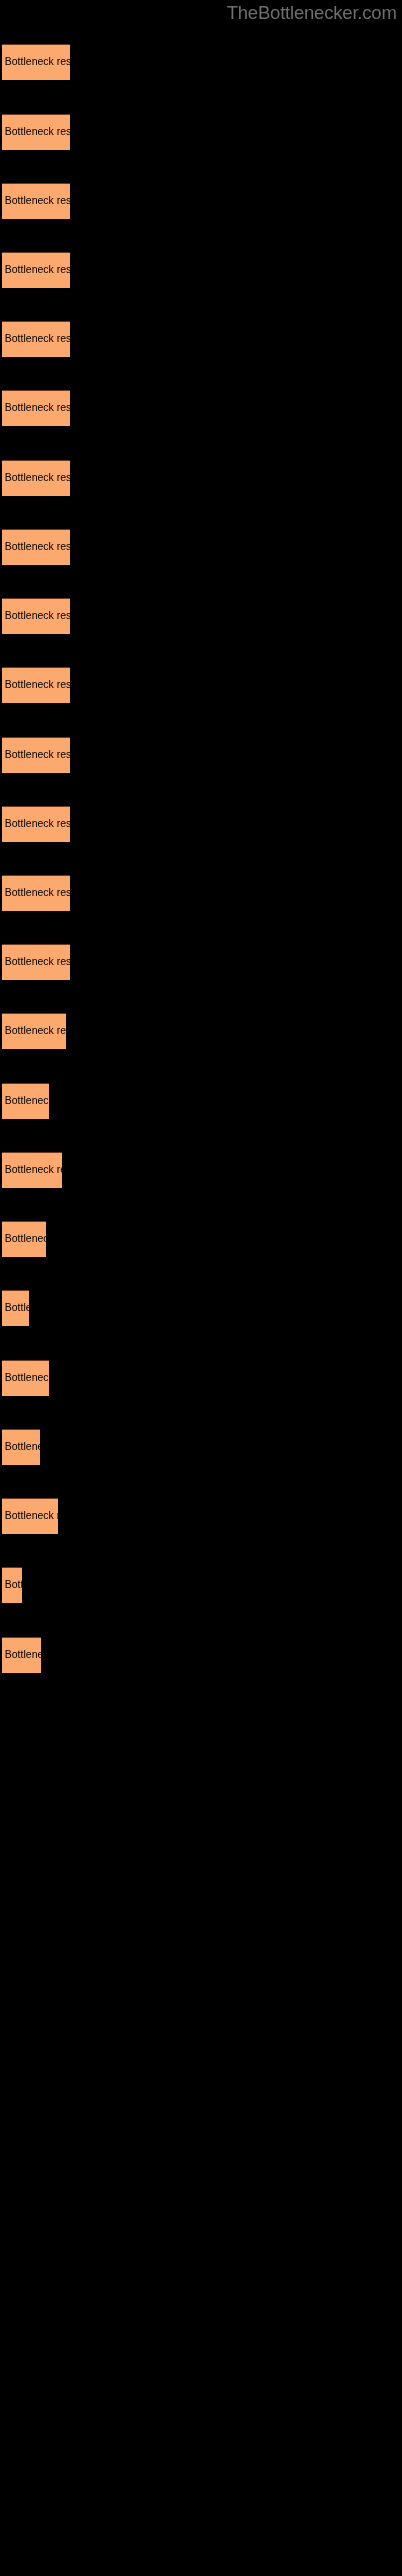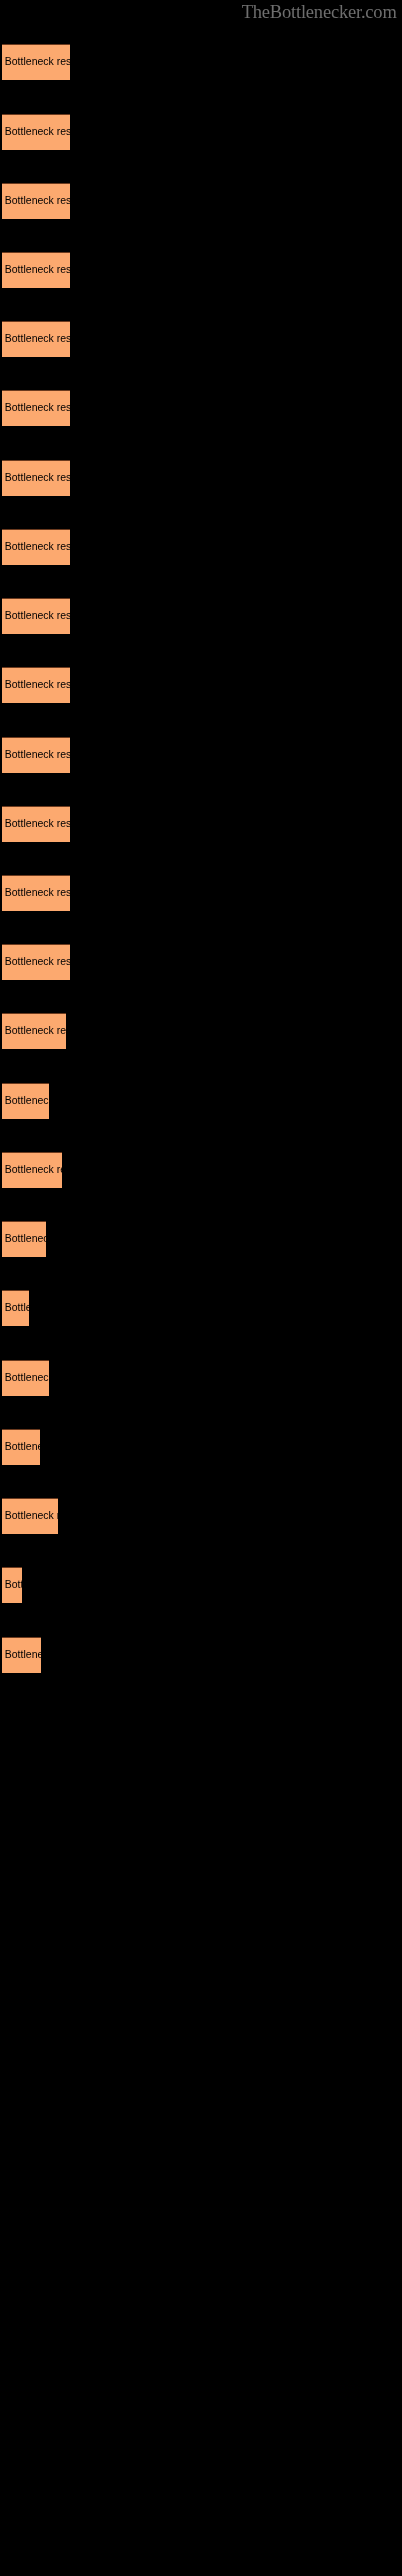--- a/index.html
+++ b/index.html
@@ -21,21 +21,21 @@
     width: 403px;
     height: 2576px;
     background: #000000;
   }
   #watermark {
     position: absolute;
     right: 6.4px;
     top: 1.6px;
     font-size: 18.5px;
     color: #6e6e6e;
-    font-family: Liberation Serif, serif;
+    font-family: Liberation Sans, sans-serif;
     letter-spacing: -0.2px;
     white-space: nowrap;
     user-select: none;
   }
   #bars-layer {
     position: absolute;
     left: 0;
     top: 0;
     width: 403px;
     height: 2576px;

